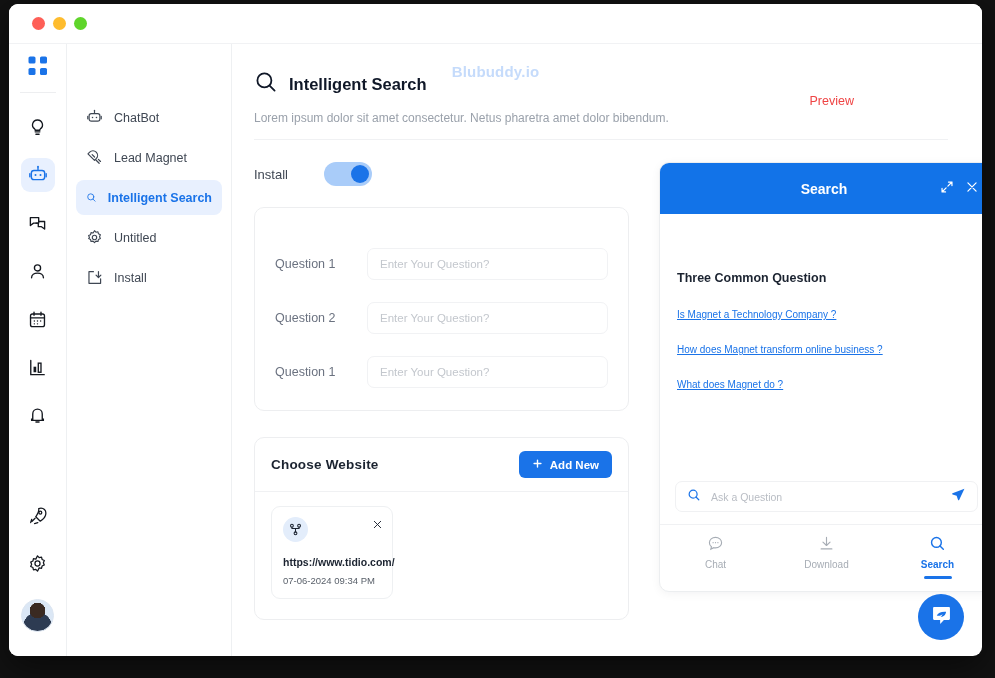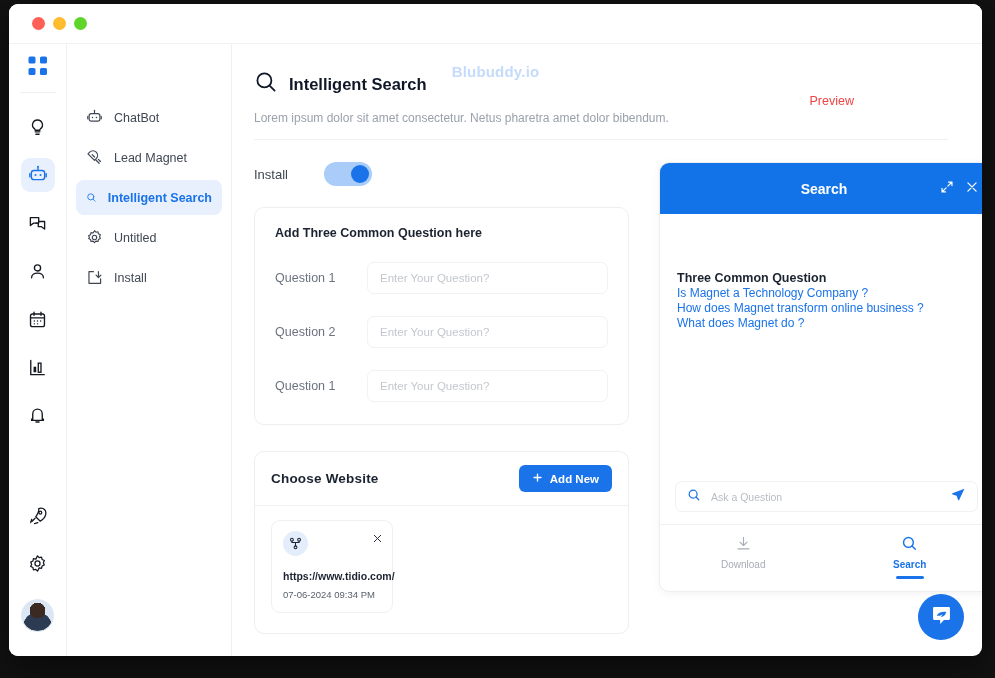--- a/index.html
+++ b/index.html
@@ -146,21 +146,21 @@
   }
   .w-head {
     background: #1273e8; height: 51px; display: flex; align-items: center;
     padding: 0 14px 0 0; position: relative;
   }
   .w-head-title { flex: 1; text-align: center; color: #fff; font-size: 14px;
     font-weight: bold; padding-left: 48px; }
   .w-head-actions { display: flex; align-items: center; gap: 11px; }
   .w-body { flex: 1; padding: 17px 17px 0 17px; }
   .w-q-title { font-size: 12.5px; font-weight: bold; color: #1b2330; margin-top: 40px; }
-  .w-q { display: block; margin-top: 1px; font-size: 12px; color: #1a73e8; }
+  .w-q { display: block; margin-top: 24px; font-size: 10px; color: #1a73e8; text-decoration: underline; }
   .w-search-wrap { padding: 0 15px 12px 15px; }
   .w-search {
     height: 31px; border: 1px solid #f0f1f3; border-radius: 7px;
     display: flex; align-items: center; gap: 10px; padding: 0 11px;
   }
   .w-search-ph { flex: 1; font-size: 10.5px; color: #b9bdc4; }
   .w-tabs { display: flex; border-top: 1px solid #f0f1f3; padding: 10px 0 12px 0; }
   .w-tab { flex: 1; display: flex; flex-direction: column; align-items: center; gap: 5px;
     color: #a7adb5; font-size: 10px; }
   .w-tab.active { color: #1a73e8; }
@@ -354,21 +354,20 @@
           <div class="left-col">
 
             <div class="display-row">
               <span class="display-label">Install</span>
               <div class="toggle">
                 <span class="knob"></span>
               </div>
             </div>
 
             <div class="card card-pad">
-              <div class="card-title">Add Three Common Question here</div>
 
               <div class="q-row">
                 <span class="q-label">Question  1</span>
                 <div class="q-input">
                   <span>Enter Your Question?</span>
                 </div>
               </div>
 
               <div class="q-row">
                 <span class="q-label">Question  2</span>
@@ -459,20 +458,32 @@
                     <svg width="15" height="15" viewBox="0 0 24 24" fill="#1a73e8">
                       <path d="M21.5 2.6 2.4 10.1c-.8.3-.8 1.4 0 1.7l6.6 2.3 2.3 6.6c.3.8 1.4.8 1.7 0L21.5 2.6Z"></path>
                     </svg>
                   </span>
                 </div>
               </div>
 
               <div class="w-tabs">
                 <div class="w-tab">
                   <span>
+                    <svg width="17" height="17" viewBox="0 0 24 24" fill="none" stroke="currentColor" stroke-width="1.6" stroke-linecap="round">
+                      <path d="M12 3.4c4.8 0 8.6 3.3 8.6 7.4S16.8 18.2 12 18.2a10 10 0 0 1-2.4-.3l-4.2 2 .9-3.4a7 7 0 0 1-2.9-5.7c0-4.1 3.8-7.4 8.6-7.4Z"></path>
+                      <circle cx="8.6" cy="10.8" r=".9" fill="currentColor" stroke="none"></circle>
+                      <circle cx="12" cy="10.8" r=".9" fill="currentColor" stroke="none"></circle>
+                      <circle cx="15.4" cy="10.8" r=".9" fill="currentColor" stroke="none"></circle>
+                    </svg>
+                  </span>
+                  <span class="w-tab-label">Chat</span>
+                  <span class="w-tab-underline hidden"></span>
+                </div>
+                <div class="w-tab">
+                  <span>
                     <svg width="17" height="17" viewBox="0 0 24 24" fill="none" stroke="currentColor" stroke-width="1.6" stroke-linecap="round" stroke-linejoin="round">
                       <path d="M12 3.4v11.2M7 10l5 4.8 5-4.8"></path>
                       <path d="M4.4 19.6h15.2"></path>
                     </svg>
                   </span>
                   <span class="w-tab-label">Download</span>
                   <span class="w-tab-underline hidden"></span>
                 </div>
                 <div class="w-tab active">
                   <span>

